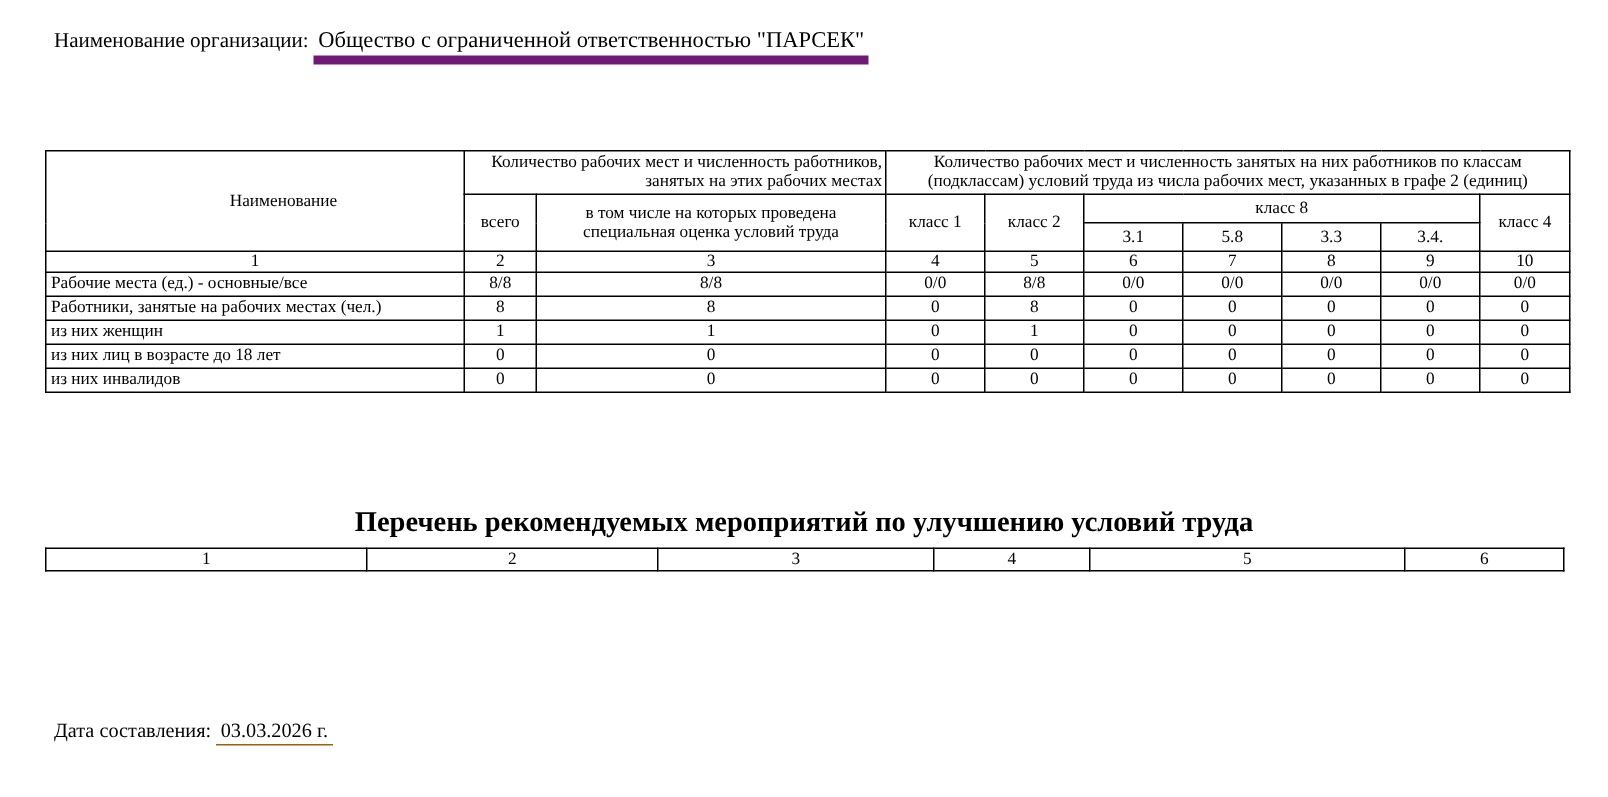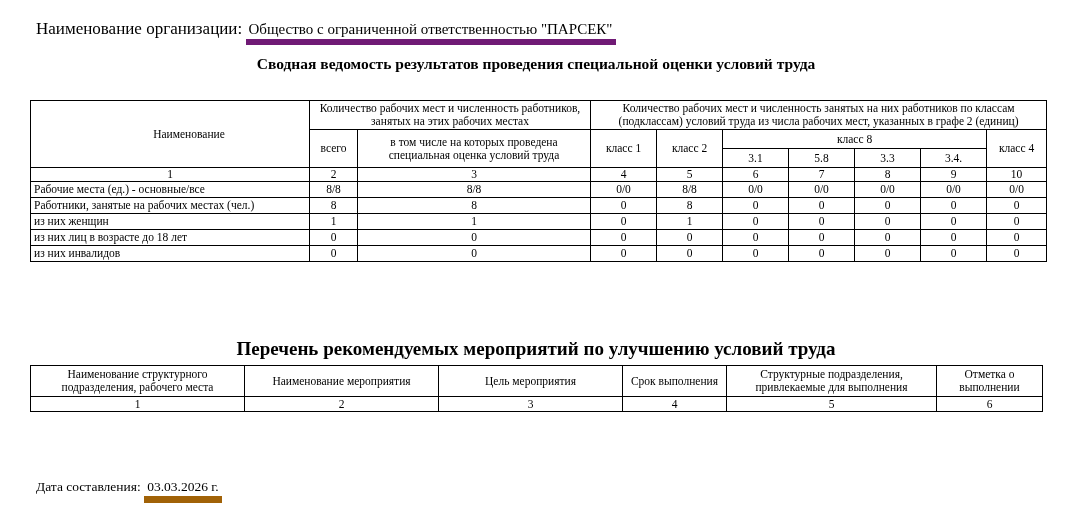--- a/index.html
+++ b/index.html
@@ -22,21 +22,21 @@
     box-sizing: border-box;
   }
   .org-line {
     position: absolute;
     left: 36px;
     top: 19px;
     font-size: 13.5px;
     white-space: nowrap;
   }
   .org-line .org-label {
-    font-size: 17px;
+    font-size: 14px;
   }
   .org-line .org-value {
     font-size: 15px;
     border-bottom: 6px solid #701a75;
     padding: 0 3px 1px 3px;
     display: inline-block;
   }
   .title1 {
     position: absolute;
     left: 0;
@@ -117,55 +117,54 @@
     font-style: italic;
   }
   .date-line {
     position: absolute;
     left: 36px;
     top: 479px;
     font-size: 13.5px;
     white-space: nowrap;
   }
   .date-line .date-value {
-    border-bottom: 7px solid #a16207;
+    border-bottom: 1px solid #a16207;
     padding: 0 3px 1px 3px;
     display: inline-block;
   }
   .nowrap { white-space: nowrap; }
 </style>
 </head>
 <body>
 
 <div class="page">
 
   <div class="org-line">
     <span class="org-label">Наименование организации:</span>
     <span class="org-value">Общество с ограниченной ответственностью "ПАРСЕК"</span>
   </div>
 
-  <div class="title1">Сводная ведомость результатов проведения специальной оценки условий труда</div>
 
   <table class="grid" id="table1">
     <colgroup>
       <col style="width:279px">
       <col style="width:48px">
       <col style="width:233px">
       <col style="width:66px">
       <col style="width:66px">
       <col style="width:66px">
       <col style="width:66px">
       <col style="width:66px">
       <col style="width:66px">
       <col style="width:60px">
     </colgroup>
     <tbody>
       <tr>
         <td class="hdr" rowspan="3" style="height:46px;padding-left:40px;">Наименование</td>
-        <td class="hdr" colspan="2" style="height:28px;">Количество рабочих мест и численность работников, занятых на этих рабочих местах</td>
+        <td class="hdr" colspan="2" style="height:28px;text-align:right;">Количество рабочих мест и численность работников, занятых на этих рабочих местах</td>
         <td class="hdr" colspan="7">Количество рабочих мест и численность занятых на них работников по классам (подклассам) условий труда из числа рабочих мест, указанных в графе 2 (единиц)</td>
       </tr>
       <tr>
         <td class="hdr" rowspan="2">всего</td>
         <td class="hdr" rowspan="2">в том числе на которых проведена специальная оценка условий труда</td>
         <td class="hdr" rowspan="2">класс 1</td>
         <td class="hdr" rowspan="2">класс 2</td>
         <td class="hdr" colspan="4" style="height:18px;">класс 8</td>
         <td class="hdr" rowspan="2">класс 4</td>
       </tr>
@@ -255,28 +254,20 @@
   <table class="grid" id="table2">
     <colgroup>
       <col style="width:214px">
       <col style="width:194px">
       <col style="width:184px">
       <col style="width:104px">
       <col style="width:210px">
       <col style="width:106px">
     </colgroup>
     <tbody>
-      <tr class="hdr">
-        <td>Наименование структурного подразделения, рабочего места</td>
-        <td>Наименование мероприятия</td>
-        <td>Цель мероприятия</td>
-        <td>Срок выполнения</td>
-        <td>Структурные подразделения, привлекаемые для выполнения</td>
-        <td>Отметка о выполнении</td>
-      </tr>
       <tr class="rownum">
         <td>1</td>
         <td>2</td>
         <td>3</td>
         <td>4</td>
         <td>5</td>
         <td>6</td>
       </tr>
     </tbody>
   </table>

